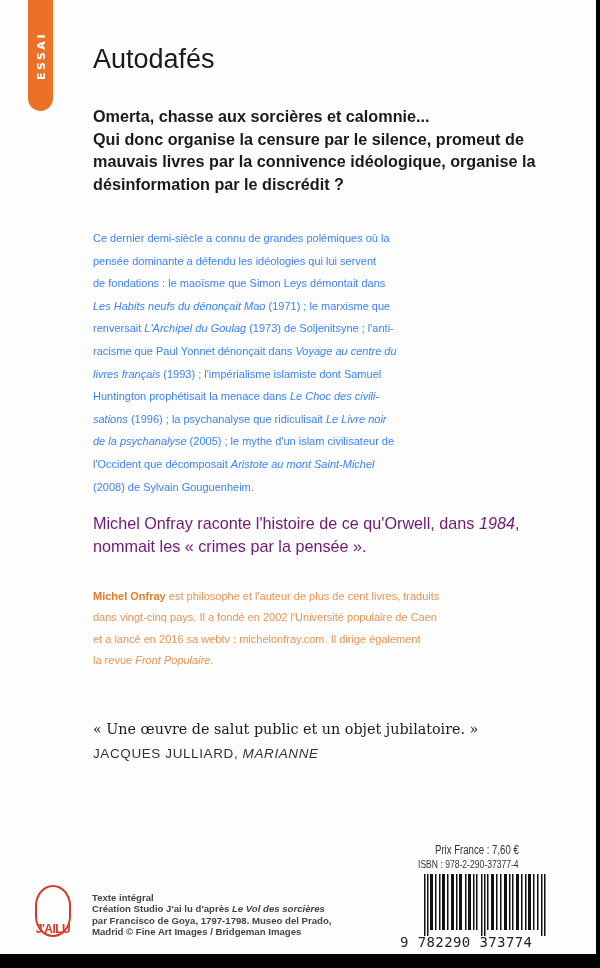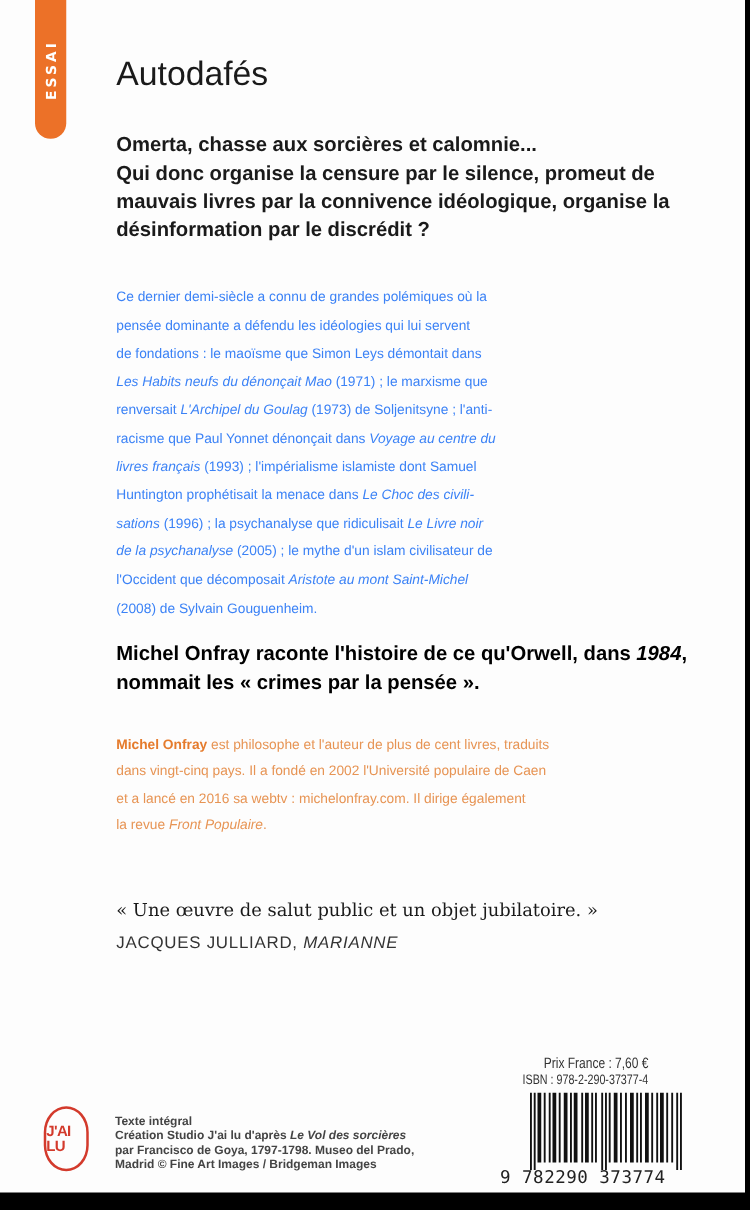--- a/index.html
+++ b/index.html
@@ -6,29 +6,29 @@
   body { width:600px; height:968px; background:#000; position:relative; overflow:hidden; font-family:"DejaVu Sans", sans-serif; }
   .cover { position:absolute; left:0; top:0; width:596px; height:954px; background:#fdfdfd; }
   .essai-tab { position:absolute; left:28px; top:0; width:25px; height:111px; background:#ec7128; border-radius:0 0 13px 13px; }
   .essai-label { position:absolute; left:50%; top:56px; transform:translate(-50%,-50%) rotate(-90deg); color:#fff; font-family:"DejaVu Sans", sans-serif; font-weight:bold; font-size:11px; letter-spacing:2.5px; white-space:nowrap; }
   .title { position:absolute; left:93px; top:44px; font-family:"Liberation Sans", sans-serif; font-size:27px; color:#1a1a1a; }
   .lead { position:absolute; left:93px; top:105px; width:470px; font-family:Liberation Sans, sans-serif; font-weight:bold; font-size:16.2px; line-height:22.5px; color:#1a1a1a; }
   .lead div { white-space:nowrap; }
   .body-text { position:absolute; left:93px; top:212px; width:480px; font-family:"Liberation Sans", sans-serif; font-size:11px; line-height:22.6px; color:#3b82f6;margin-top:15px; }
   .body-text div { white-space:nowrap; }
   .body-text i { font-style:italic; }
-  .conclusion { position:absolute; left:93px; top:512px; font-family:"Liberation Sans", sans-serif; font-size:16.2px; line-height:22.6px; color:#000000;font-weight:bold; }
+  .conclusion { position:absolute; left:93px; top:512px; font-family:"Liberation Sans", sans-serif; font-size:16.2px; line-height:22.6px; color:#701a75; }
   .conclusion div { white-space:nowrap; }
   .bio { position:absolute; left:93px; top:586px; font-family:"Liberation Sans", sans-serif; font-size:11px; line-height:21.3px; color:#e79454; }
   .bio div { white-space:nowrap; }
   .bio b { color:#e57b2c; }
   .quote { position:absolute; left:93px; top:721px; font-family:"DejaVu Serif", serif; font-size:14.3px; color:#1a1a1a; white-space:nowrap; }
   .quote-src { position:absolute; left:93px; top:746px; font-family:"Liberation Sans", sans-serif; font-size:13.5px; letter-spacing:0.6px; color:#333; white-space:nowrap; }
   .quote-src i { font-style:italic; }
-  .logo { position:absolute; left:35px; top:885px; width:36px; height:52px; border:2.5px solid #d33a2c; border-radius:50%/40%; box-sizing:border-box; display:flex; flex-direction:column; align-items:flex-start; justify-content:center; }
+  .logo { position:absolute; left:35px; top:885px; width:36px; height:52px; border:2.5px solid #d33a2c; border-radius:50%/40%; box-sizing:border-box; display:flex; flex-direction:row; align-items:flex-end; justify-content:center; }
   .logo span { color:#d33a2c; font-family:"Liberation Sans", sans-serif; font-weight:bold; font-size:12px; line-height:12px; letter-spacing:-0.5px; }
   .credits { position:absolute; left:92px; top:892px; font-family:"Liberation Sans", sans-serif; font-size:9.6px; line-height:11.4px; color:#444; }
   .credits div { white-space:nowrap;font-weight:bold; }
   .price { position:absolute; left:435px; top:843px; font-family:"Liberation Sans Narrow","Liberation Sans", sans-serif; font-size:12px; color:#333; white-space:nowrap; transform:scaleX(0.8); transform-origin:left; }
   .isbn { position:absolute; left:418px; top:858px; font-family:"Liberation Sans", sans-serif; font-size:11px; color:#333; white-space:nowrap; transform:scaleX(0.78); transform-origin:left; }
   .barcode { position:absolute; left:424px; top:874px; width:123px; height:62px; }
   .barcode-digits { position:absolute; left:400px; top:934px; font-family:"DejaVu Sans Mono", monospace; font-size:14px; color:#222; white-space:nowrap; letter-spacing:0.4px; }
 </style>
 </head>
 <body>

